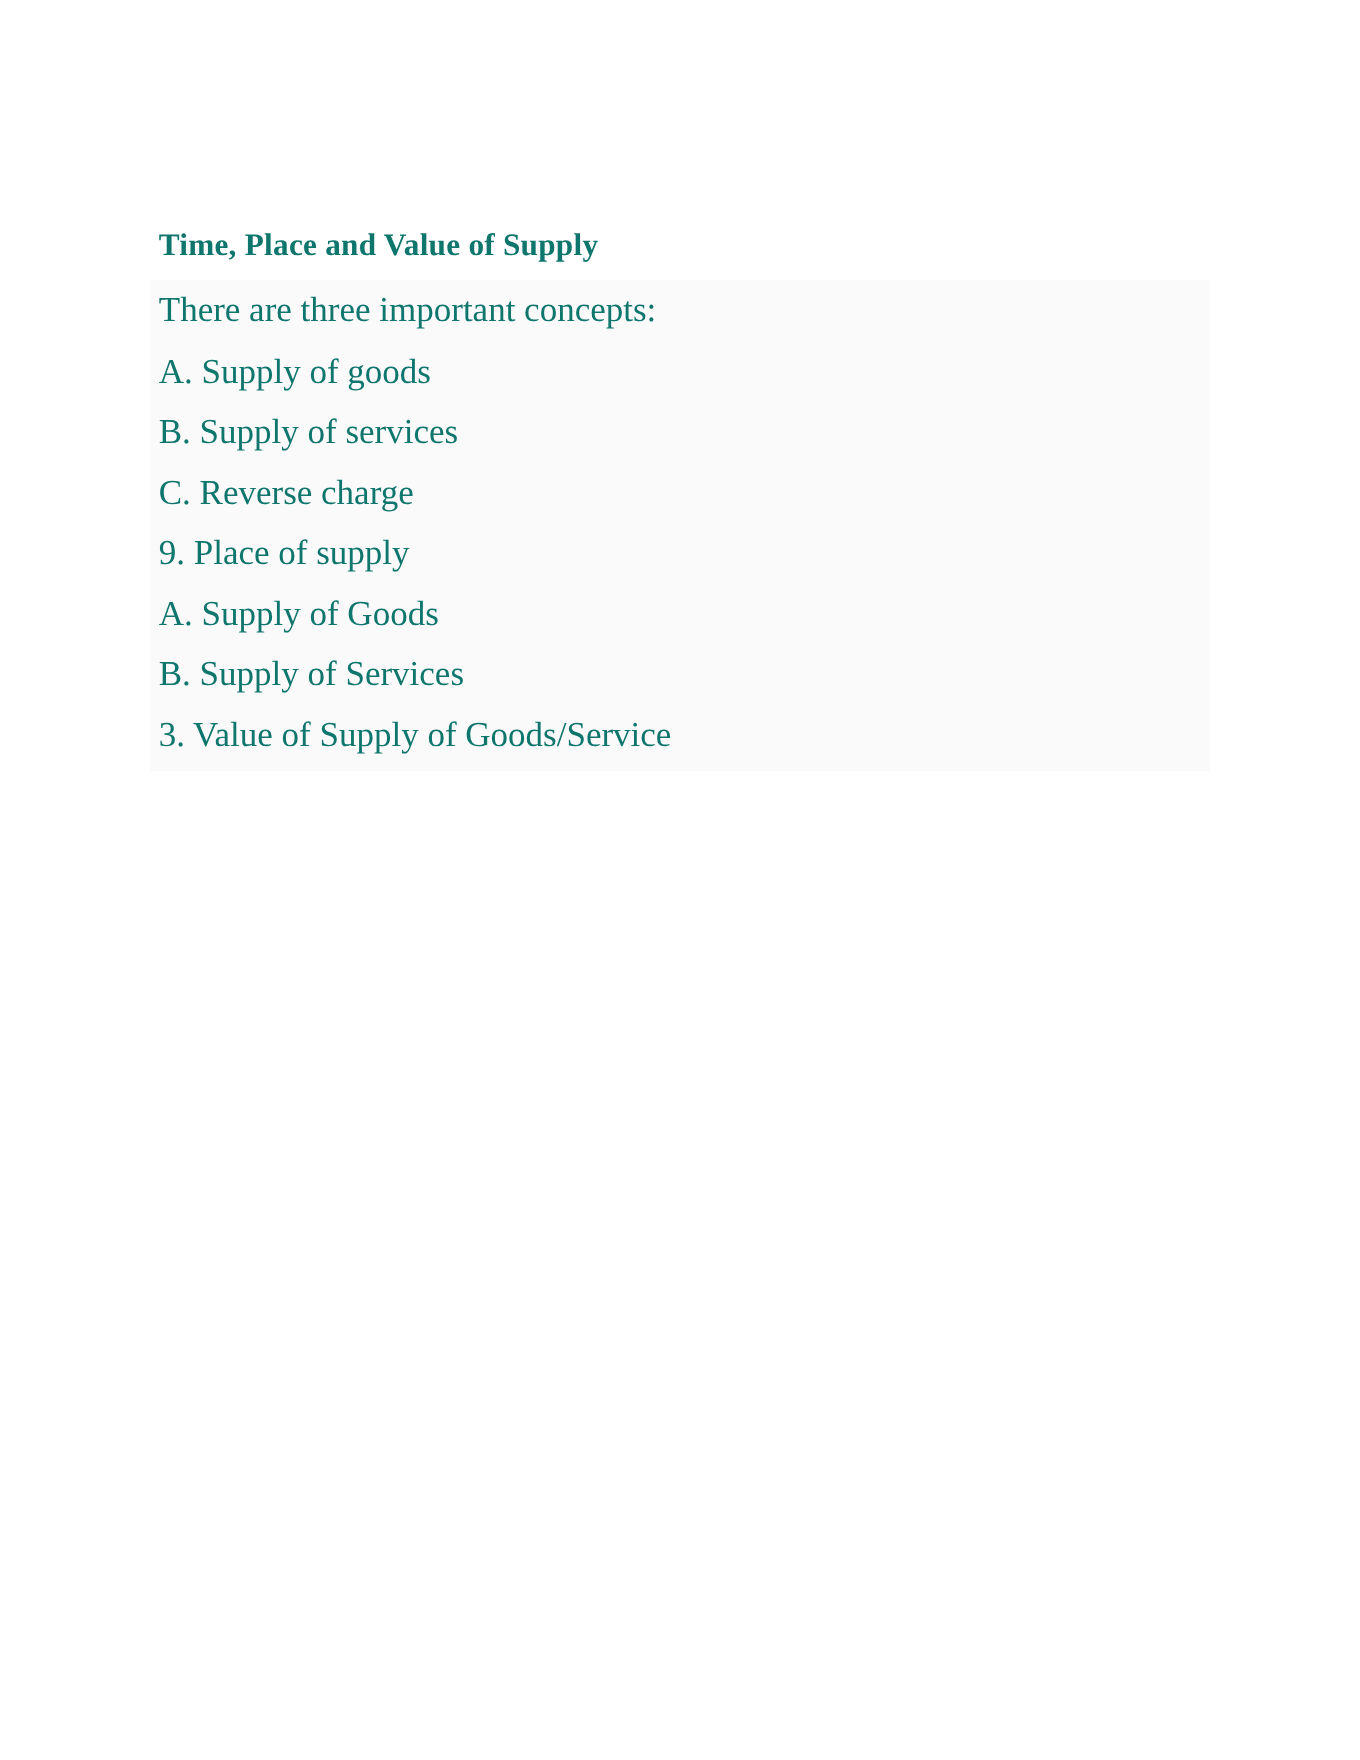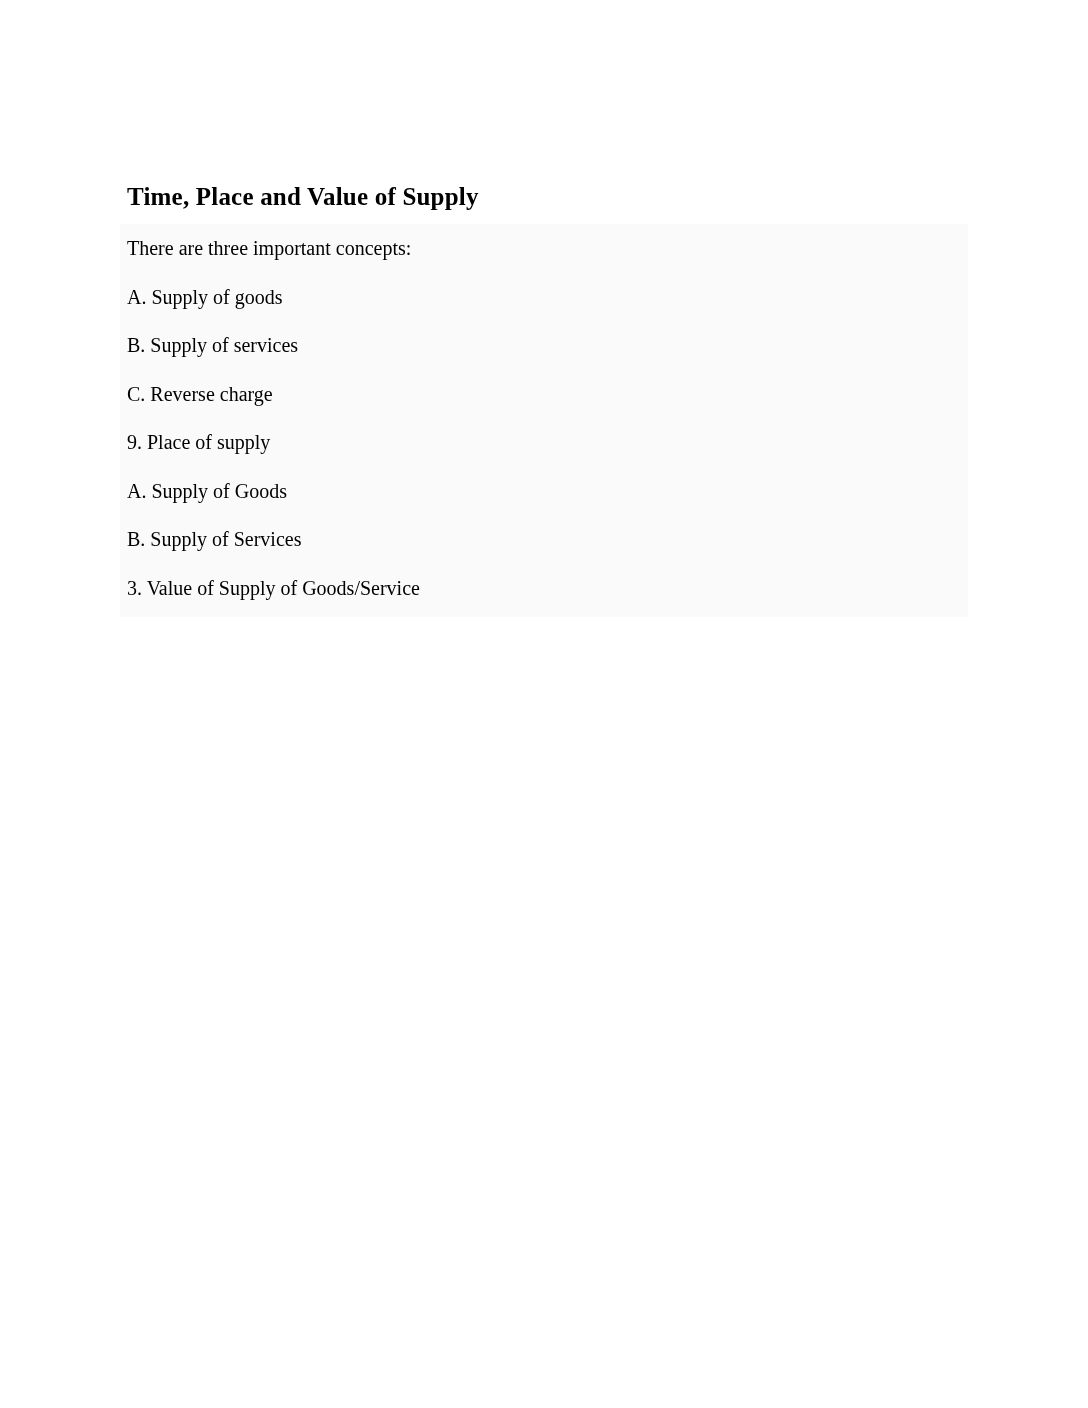--- a/index.html
+++ b/index.html
@@ -36,33 +36,33 @@
     margin: 0 0 22px 0;
     text-align: justify;
     text-align-last: left;
   }
   .highlight-box {
     margin: 0 -5px 0 -7px;
     padding: 8px 5px 12px 7px;
     background: #fafafa;
   }
   .box-line {
-    font-size: 20px;
+    font-size: 28px;
     line-height: 33px;
     margin: 0 0 15.5px 0;
     text-align: left;
   }
   .box-line:last-child {
     margin-bottom: 0;
   }
 </style>
 </head>
 <body>
 
-<div class="page" style="background: rgb(255, 255, 255); color: #000000;">
+<div class="page" style="background: rgb(255, 255, 255); color: #0f766e;">
   <div class="content">
 
     <h1 class="doc-heading">Time, Place and Value of Supply</h1>
 
 
 
 
 
     <div class="highlight-box" style="background: rgb(250, 250, 250);">
       <p class="box-line">There are three important concepts:</p>

